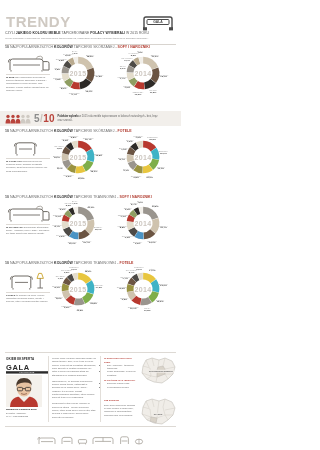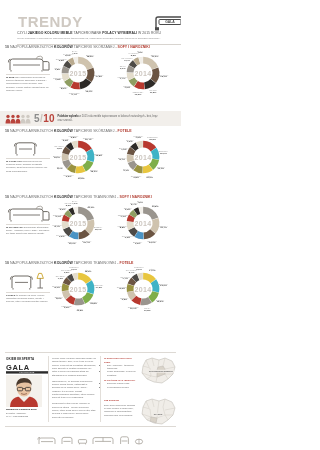--- a/index.html
+++ b/index.html
@@ -7,21 +7,21 @@
     width:181px;height:450px;
     background:#ffffff;
     font-family:"Liberation Sans",sans-serif;
     color:#3b3b3b;
     overflow:hidden;
     position:relative;
   }
   .page{width:181px;height:450px;position:relative;}
 
   
-  .header{position:relative;height:44px;margin-left:12px;}
+  .header{position:relative;height:44px;}
   .hdr-title{
     position:absolute;top:11px;left:0;width:181px;height:20px;
     display:flex;align-items:center;justify-content:space-between;
     padding:0 6px;box-sizing:border-box;
   }
   .t-trendy{
     font-size:15px;font-weight:bold;letter-spacing:.5px;
     color:#cfc9c2;line-height:1;
   }
   .t-salone{

